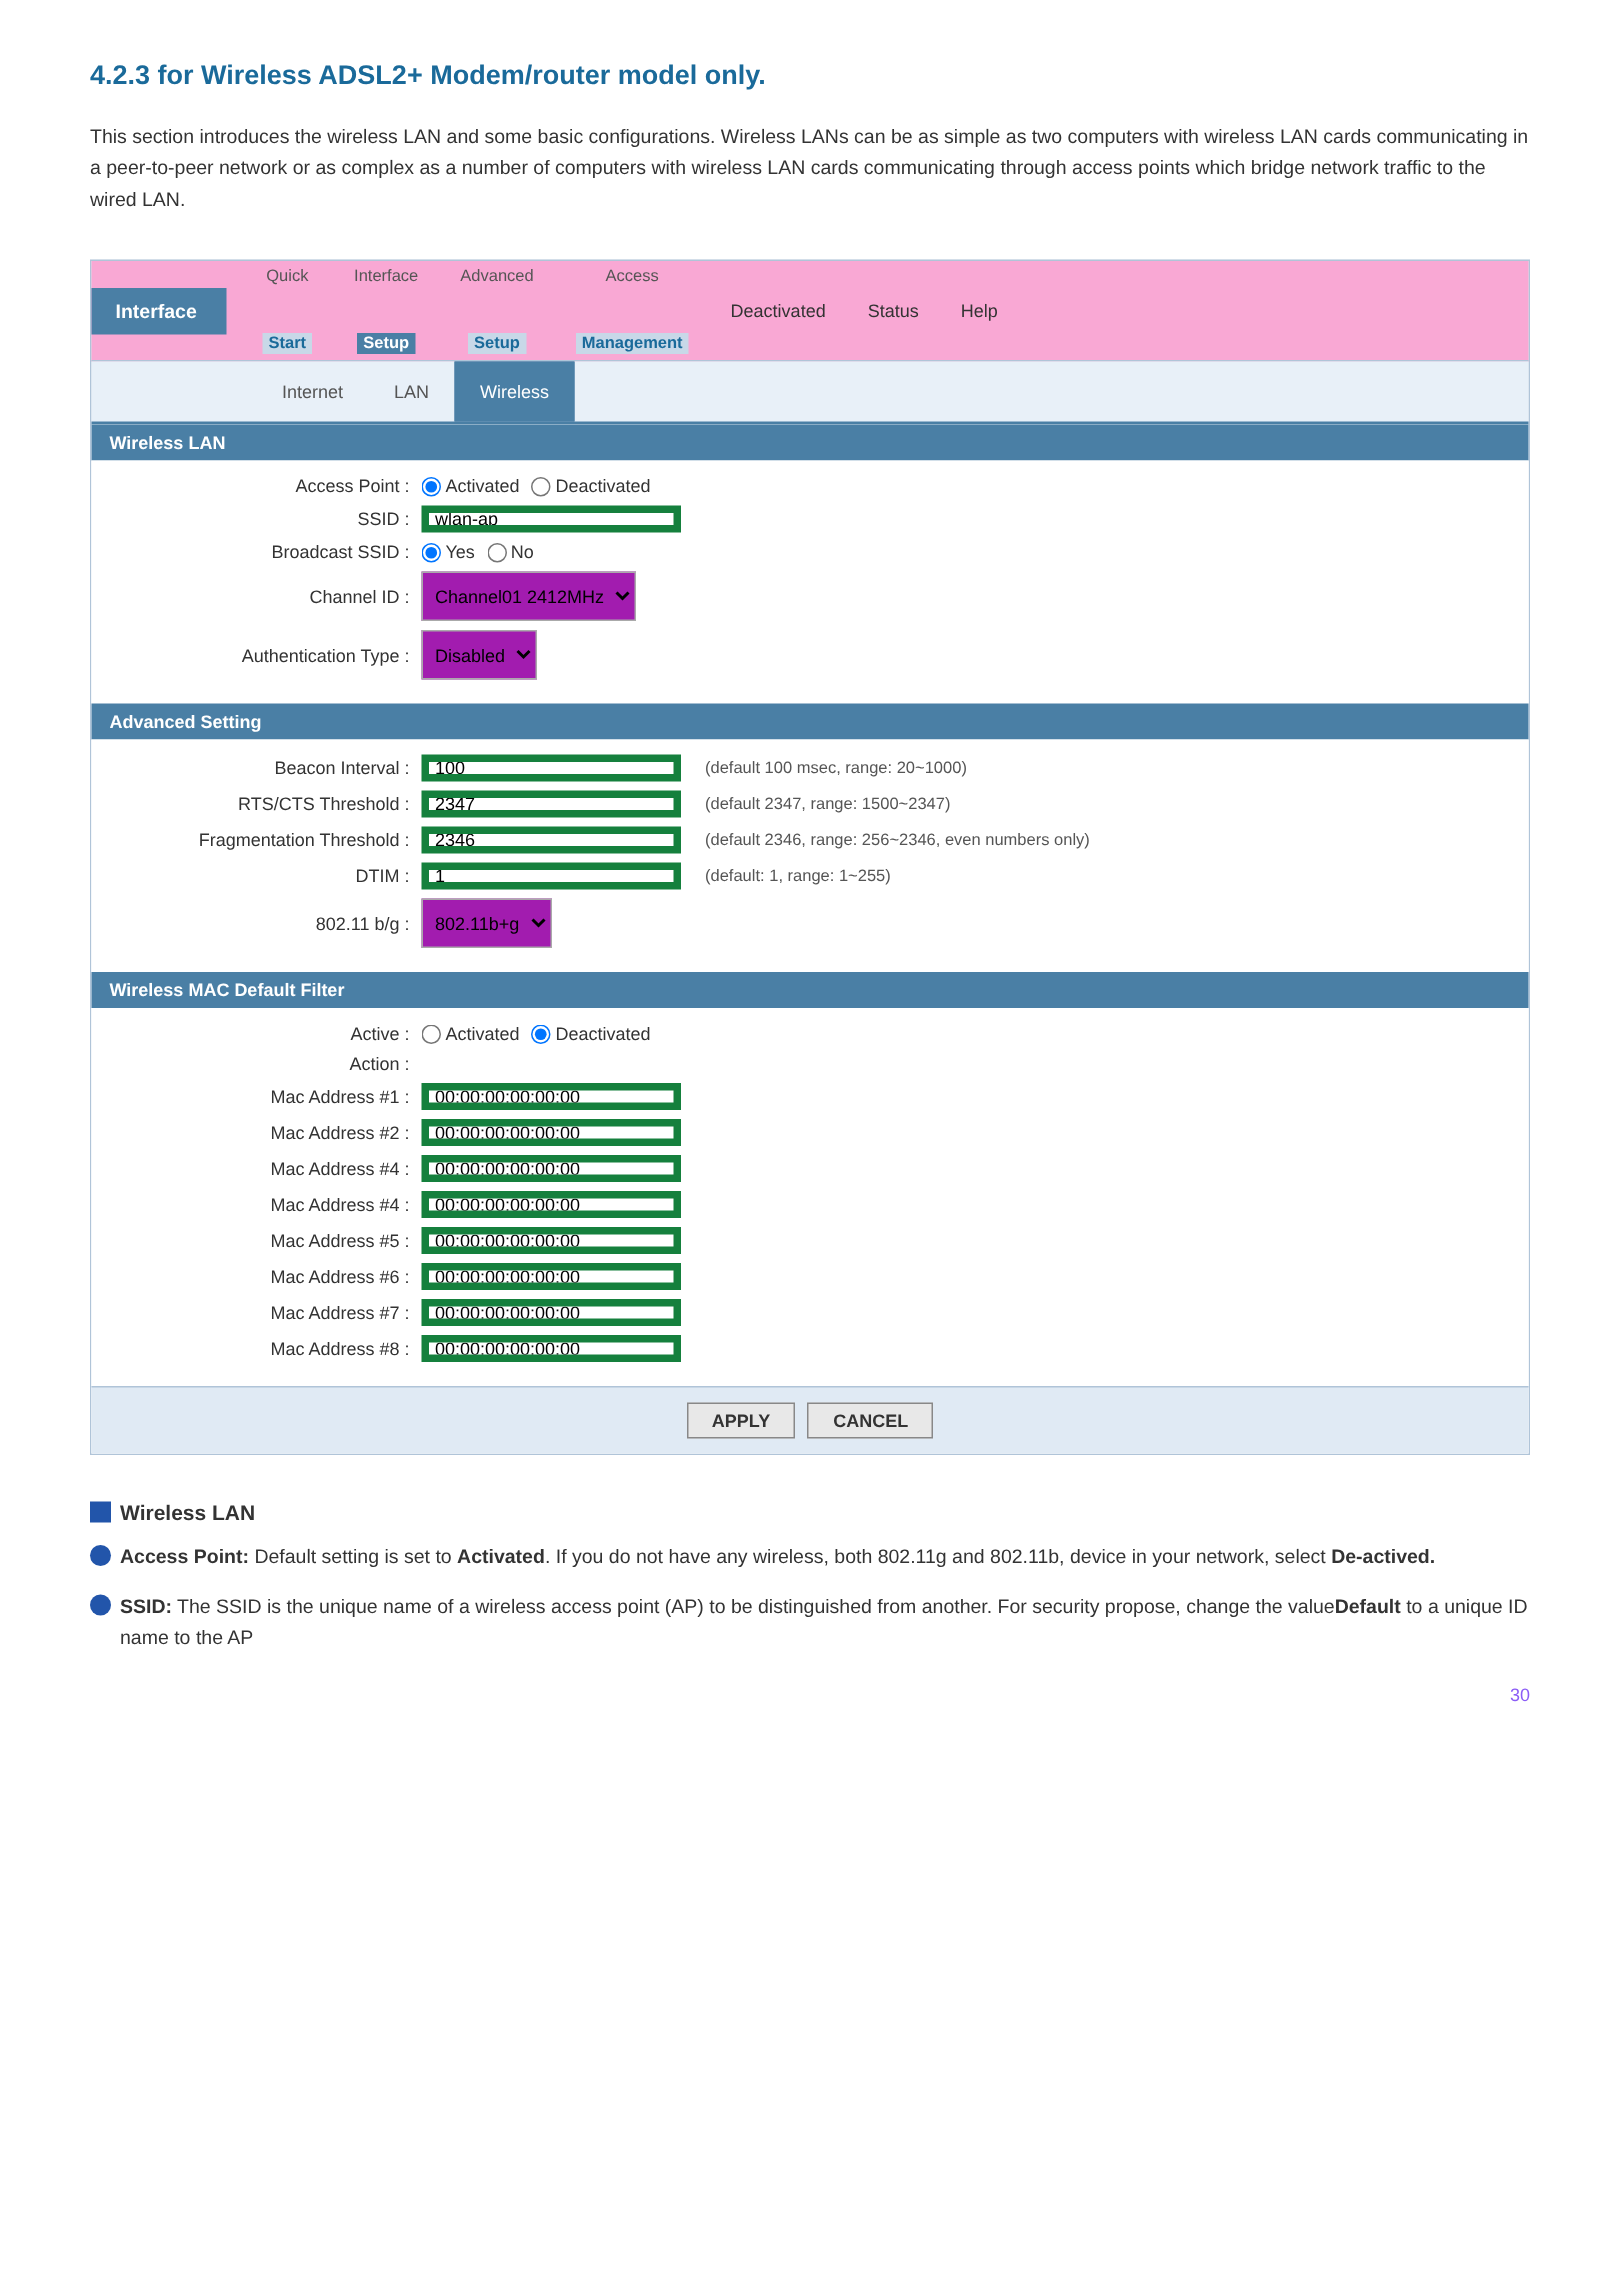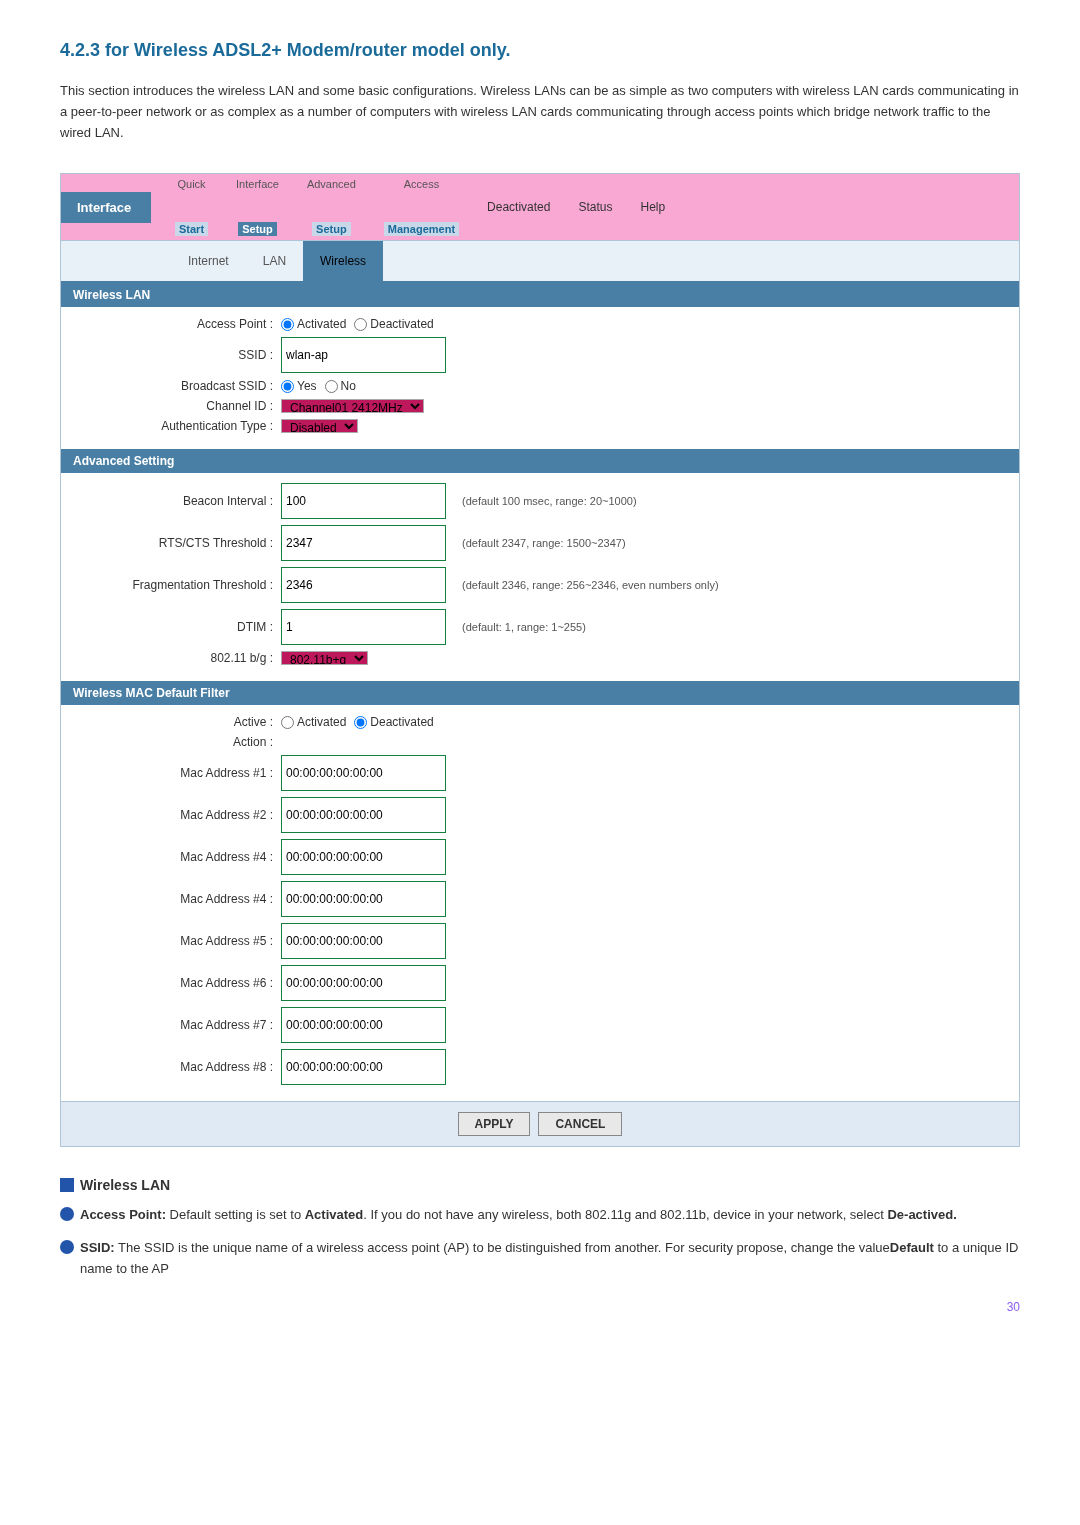--- a/index.html
+++ b/index.html
@@ -100,21 +100,21 @@
     }
     .sub-nav-item {
       padding: 12px 16px;
       font-size: 12px;
       color: #555;
       cursor: pointer;
       border: 1px solid transparent;
     }
     .sub-nav-item.active {
       background: #4a7fa5;
-      color: #000000;
+      color: #ffffff;
       border-color: #4a7fa5;
     }
 
     
     .content-area {
       background: #fff;
       padding: 0;
     }
 
     
@@ -144,32 +144,32 @@
       padding-right: 8px;
       font-size: 12px;
       color: #333;
     }
     .form-control {
       display: flex;
       align-items: center;
       gap: 8px;
     }
     input[type="text"] {
-      border: 1px solid #15803d;
+      border: 5px solid #15803d;
       padding: 0 4px;
       font-size: 12px;
-      height: 36px;
+      height: 18px;
       min-width: 160px;
     }
     select {
       border: 1px solid #aaa;
       padding: 0 4px;
       font-size: 12px;
-      height: 14px;
-      background: #be185d;
+      height: 33px;
+      background: #a21caf;
     }
     .radio-label {
       display: flex;
       align-items: center;
       gap: 3px;
       font-size: 12px;
     }
     .hint-text {
       font-size: 11px;
       color: #555;

